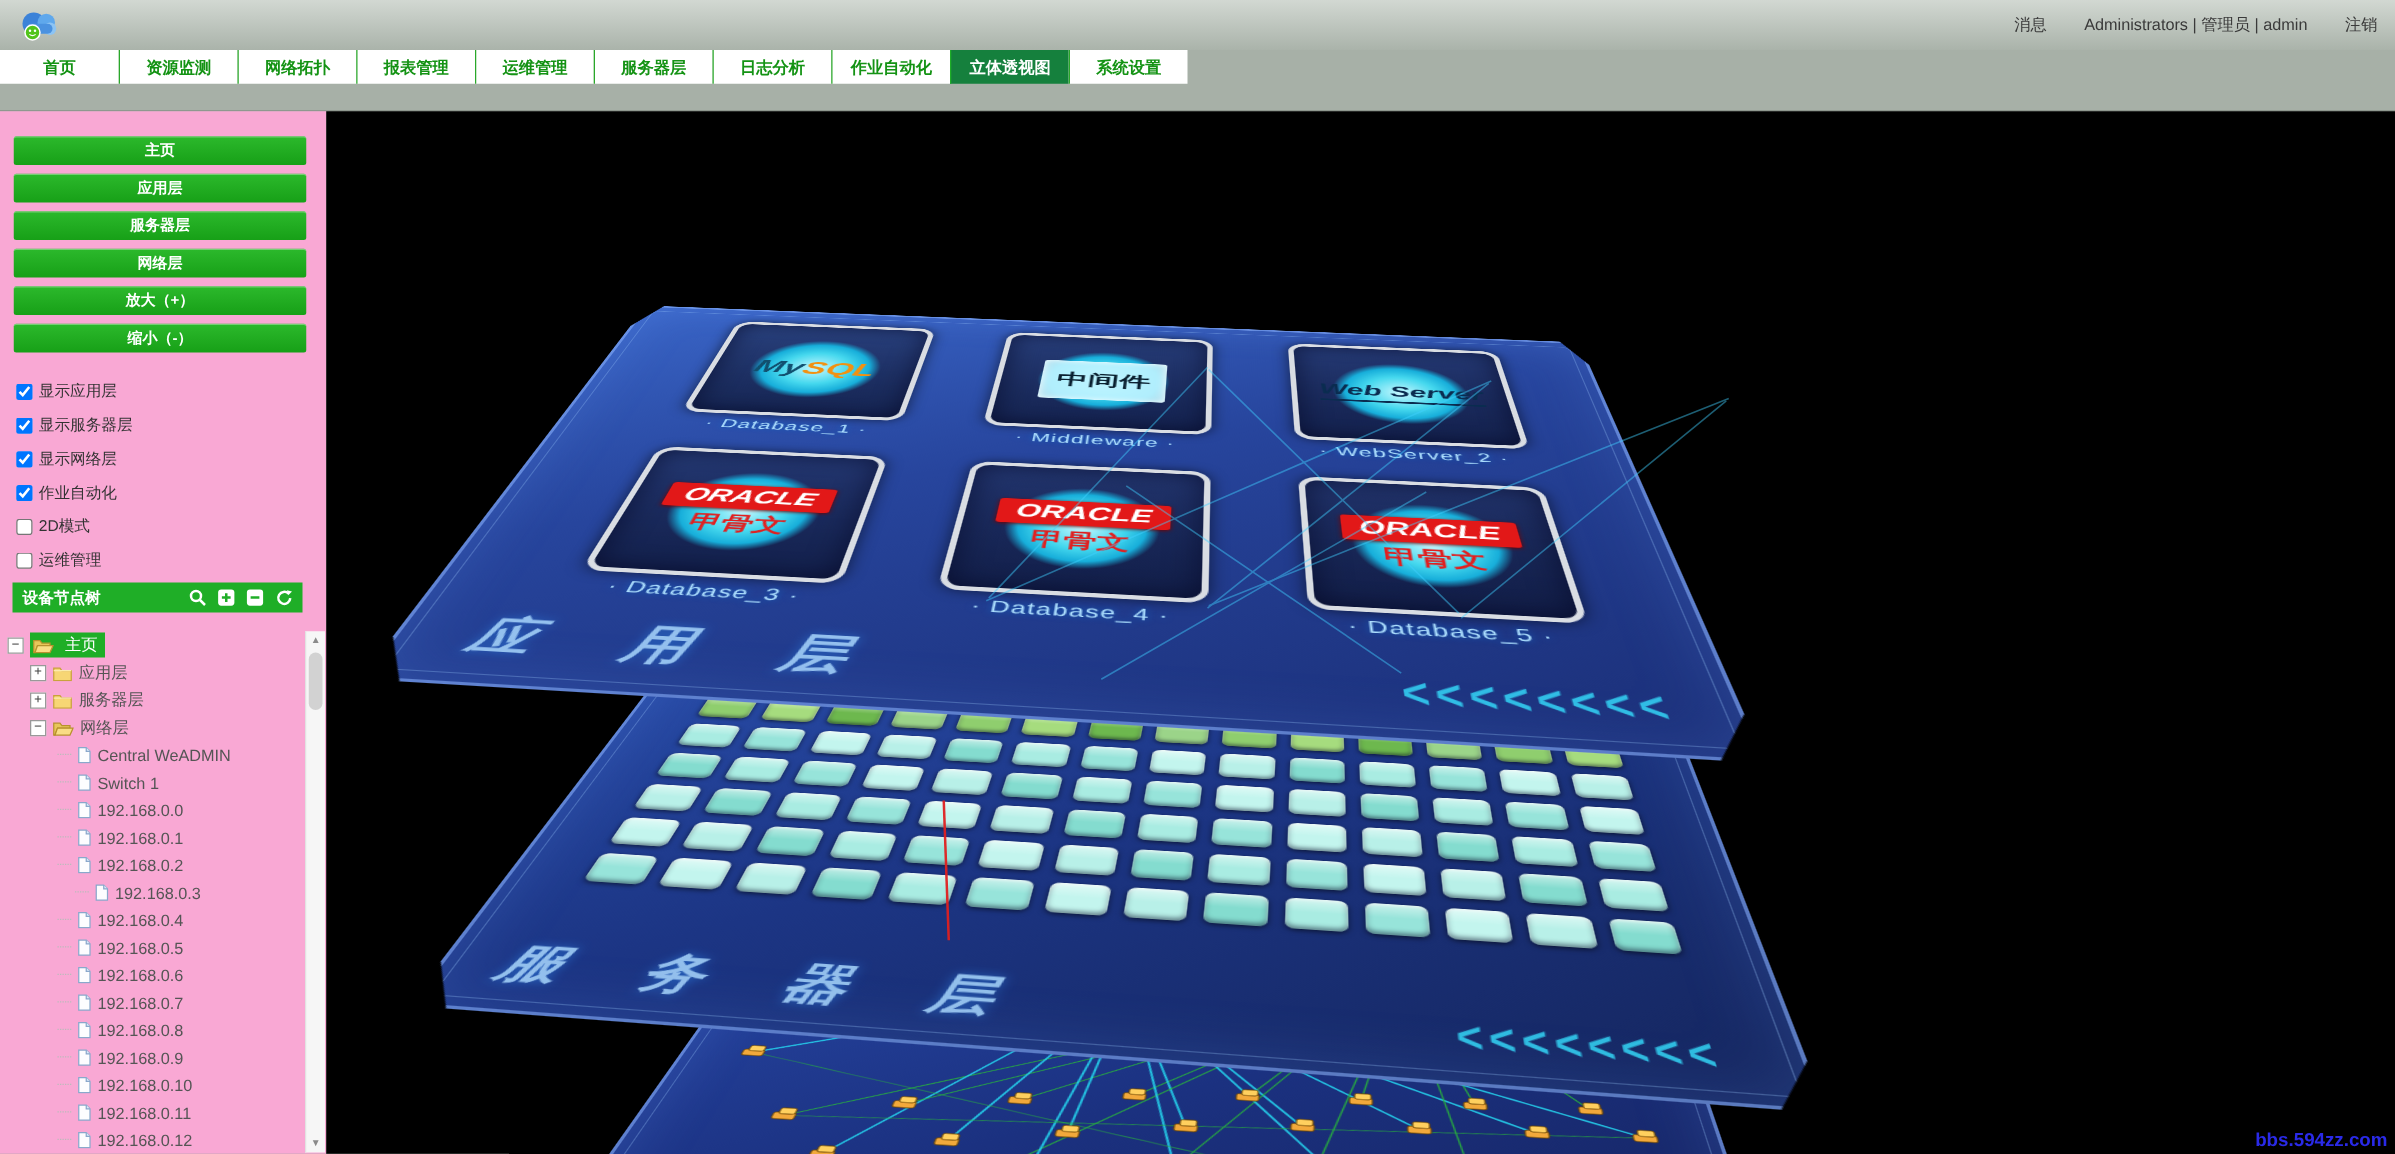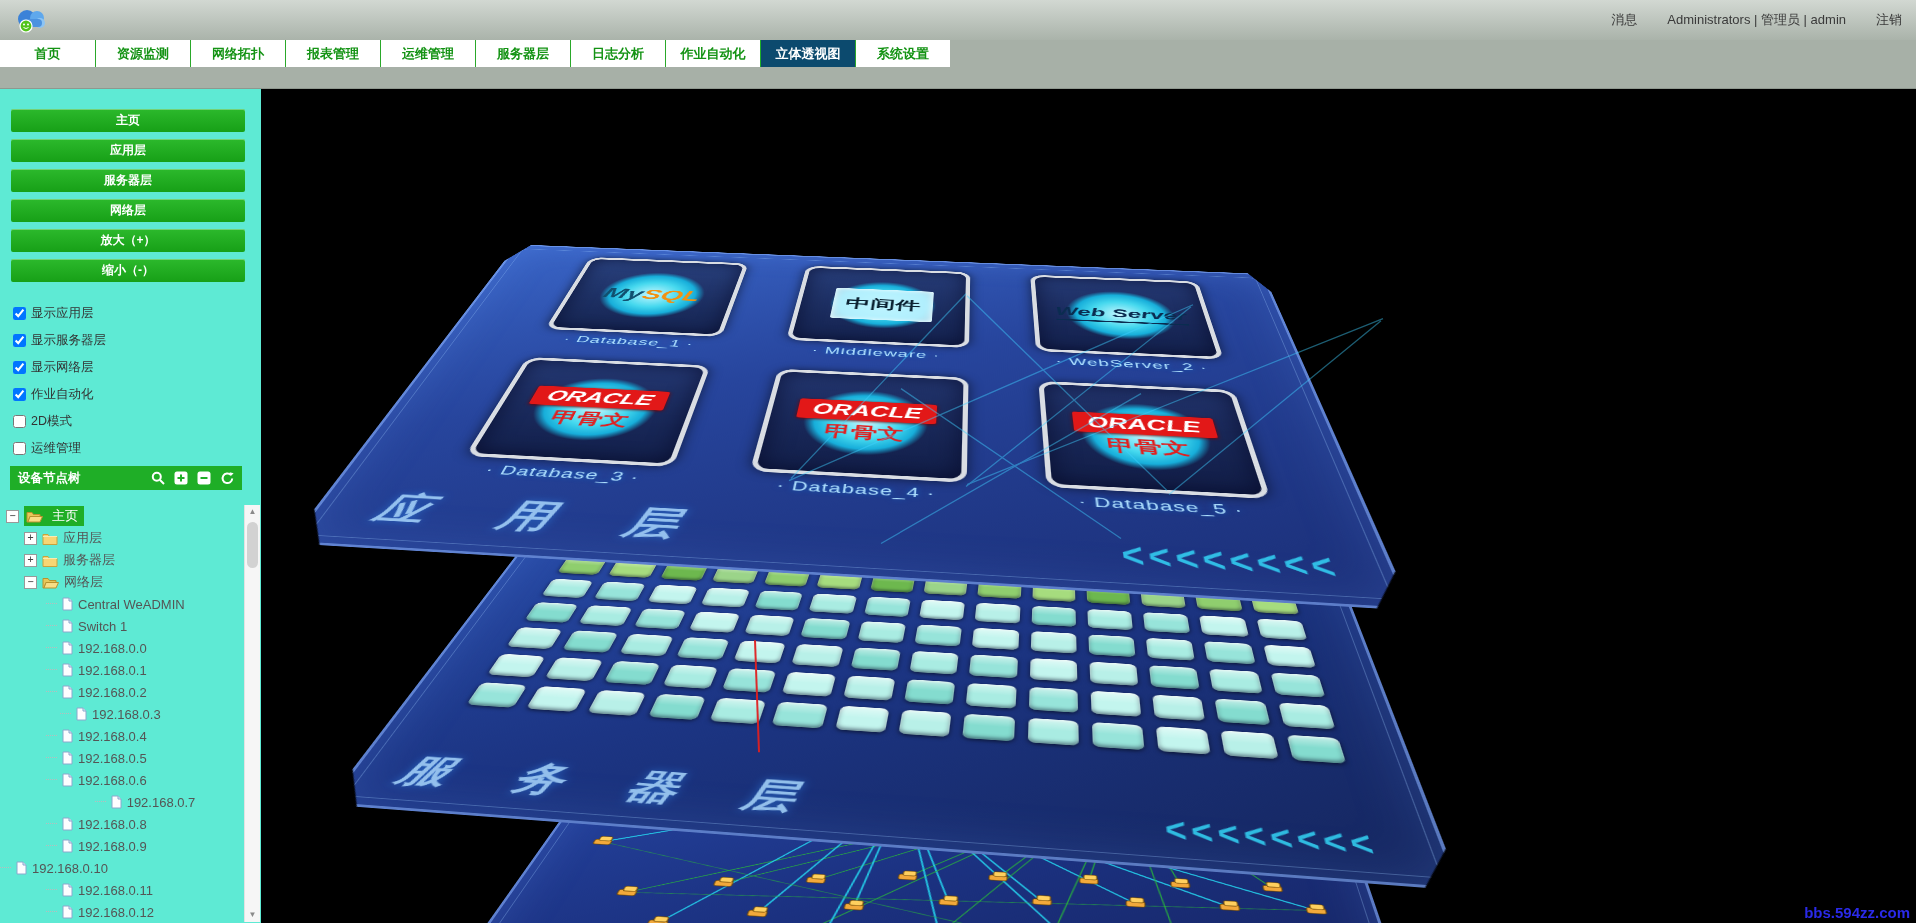--- a/index.html
+++ b/index.html
@@ -10,25 +10,25 @@
     background:linear-gradient(#d2d8d2,#aab3aa);display:flex;align-items:center;padding:0 14px;box-sizing:border-box;}
   .hdr h1{font-size:20px;font-weight:700;color:#161616;margin:0 0 0 10px;letter-spacing:.5px;}
   .hdr-links{margin-left:auto;display:flex;gap:30px;font-size:13px;color:#3a3a3a;align-items:center;}
   .hdr-links span{cursor:pointer;}
 
   
   .nav{position:absolute;top:40px;left:0;height:27px;display:flex;z-index:5;}
   .tab{width:95px;background:#fff;color:#149314;font-size:13px;font-weight:700;
     display:flex;align-items:center;justify-content:center;cursor:pointer;border-left:1px solid #2aa82a;box-sizing:border-box;}
   .tab:first-child{border-left:none;}
-  .tab.active{background:#0c4a6e;color:#fff;border-left-color:#1fae27;}
+  .tab.active{background:#15803d;color:#fff;border-left-color:#1fae27;}
 
   
   .content{position:absolute;top:88px;left:0;right:0;bottom:0;display:flex;border-top:1px solid #8f988f;box-sizing:border-box;}
-  .sidebar{width:261px;flex:none;background:#5eead4;position:relative;overflow:hidden;}
+  .sidebar{width:261px;flex:none;background:#f9a8d4;position:relative;overflow:hidden;}
   .btns{padding-top:20px;}
   .side-btn{margin:0 16px 7px 11px;height:23px;border-radius:2px;color:#fff;font-size:12px;font-weight:700;
     background:linear-gradient(#2cb92c,#17a017);display:flex;align-items:center;justify-content:center;cursor:pointer;
     box-shadow:inset 0 1px 0 rgba(255,255,255,.35);}
   .chks{margin-top:22px;}
   .chk-row{display:flex;align-items:center;margin:0 0 8px 13px;font-size:12.5px;color:#333;height:19px;cursor:pointer;}
   .chk-row input{width:13px;height:13px;margin:0 5px 0 0;}
   .tree-hdr{margin:4px 0 0 10px;width:232px;height:24px;background:#1fae27;display:flex;align-items:center;
     padding:0 7px 0 8px;color:#fff;font-weight:700;font-size:12.5px;box-sizing:border-box;}
   .tree-hdr .icons{margin-left:auto;display:flex;gap:9px;align-items:center;}
@@ -325,21 +325,21 @@
         <div class="trow" style="padding-left: 46px;">
           <span class="stub"></span>
           <span class="tico">
             <svg width="11" height="14" viewBox="0 0 11 14">
               <path d="M1 1h6l3 3v9H1z" fill="#fdfdff" stroke="#8aa8cc"></path>
               <path d="M7 1v3h3" fill="#dce8f8" stroke="#8aa8cc"></path>
             </svg>
           </span>
           <span>192.168.0.6</span>
         </div>
-        <div class="trow" style="padding-left: 46px; justify-content: center;">
+        <div class="trow" style="padding-left: 46px;">
           <span class="stub"></span>
           <span class="tico">
             <svg width="11" height="14" viewBox="0 0 11 14">
               <path d="M1 1h6l3 3v9H1z" fill="#fdfdff" stroke="#8aa8cc"></path>
               <path d="M7 1v3h3" fill="#dce8f8" stroke="#8aa8cc"></path>
             </svg>
           </span>
           <span>192.168.0.7</span>
         </div>
         <div class="trow" style="padding-left: 46px;">
@@ -355,21 +355,21 @@
         <div class="trow" style="padding-left: 46px;">
           <span class="stub"></span>
           <span class="tico">
             <svg width="11" height="14" viewBox="0 0 11 14">
               <path d="M1 1h6l3 3v9H1z" fill="#fdfdff" stroke="#8aa8cc"></path>
               <path d="M7 1v3h3" fill="#dce8f8" stroke="#8aa8cc"></path>
             </svg>
           </span>
           <span>192.168.0.9</span>
         </div>
-        <div class="trow" style="">
+        <div class="trow" style="padding-left: 46px;">
           <span class="stub"></span>
           <span class="tico">
             <svg width="11" height="14" viewBox="0 0 11 14">
               <path d="M1 1h6l3 3v9H1z" fill="#fdfdff" stroke="#8aa8cc"></path>
               <path d="M7 1v3h3" fill="#dce8f8" stroke="#8aa8cc"></path>
             </svg>
           </span>
           <span>192.168.0.10</span>
         </div>
         <div class="trow" style="padding-left: 46px;">

